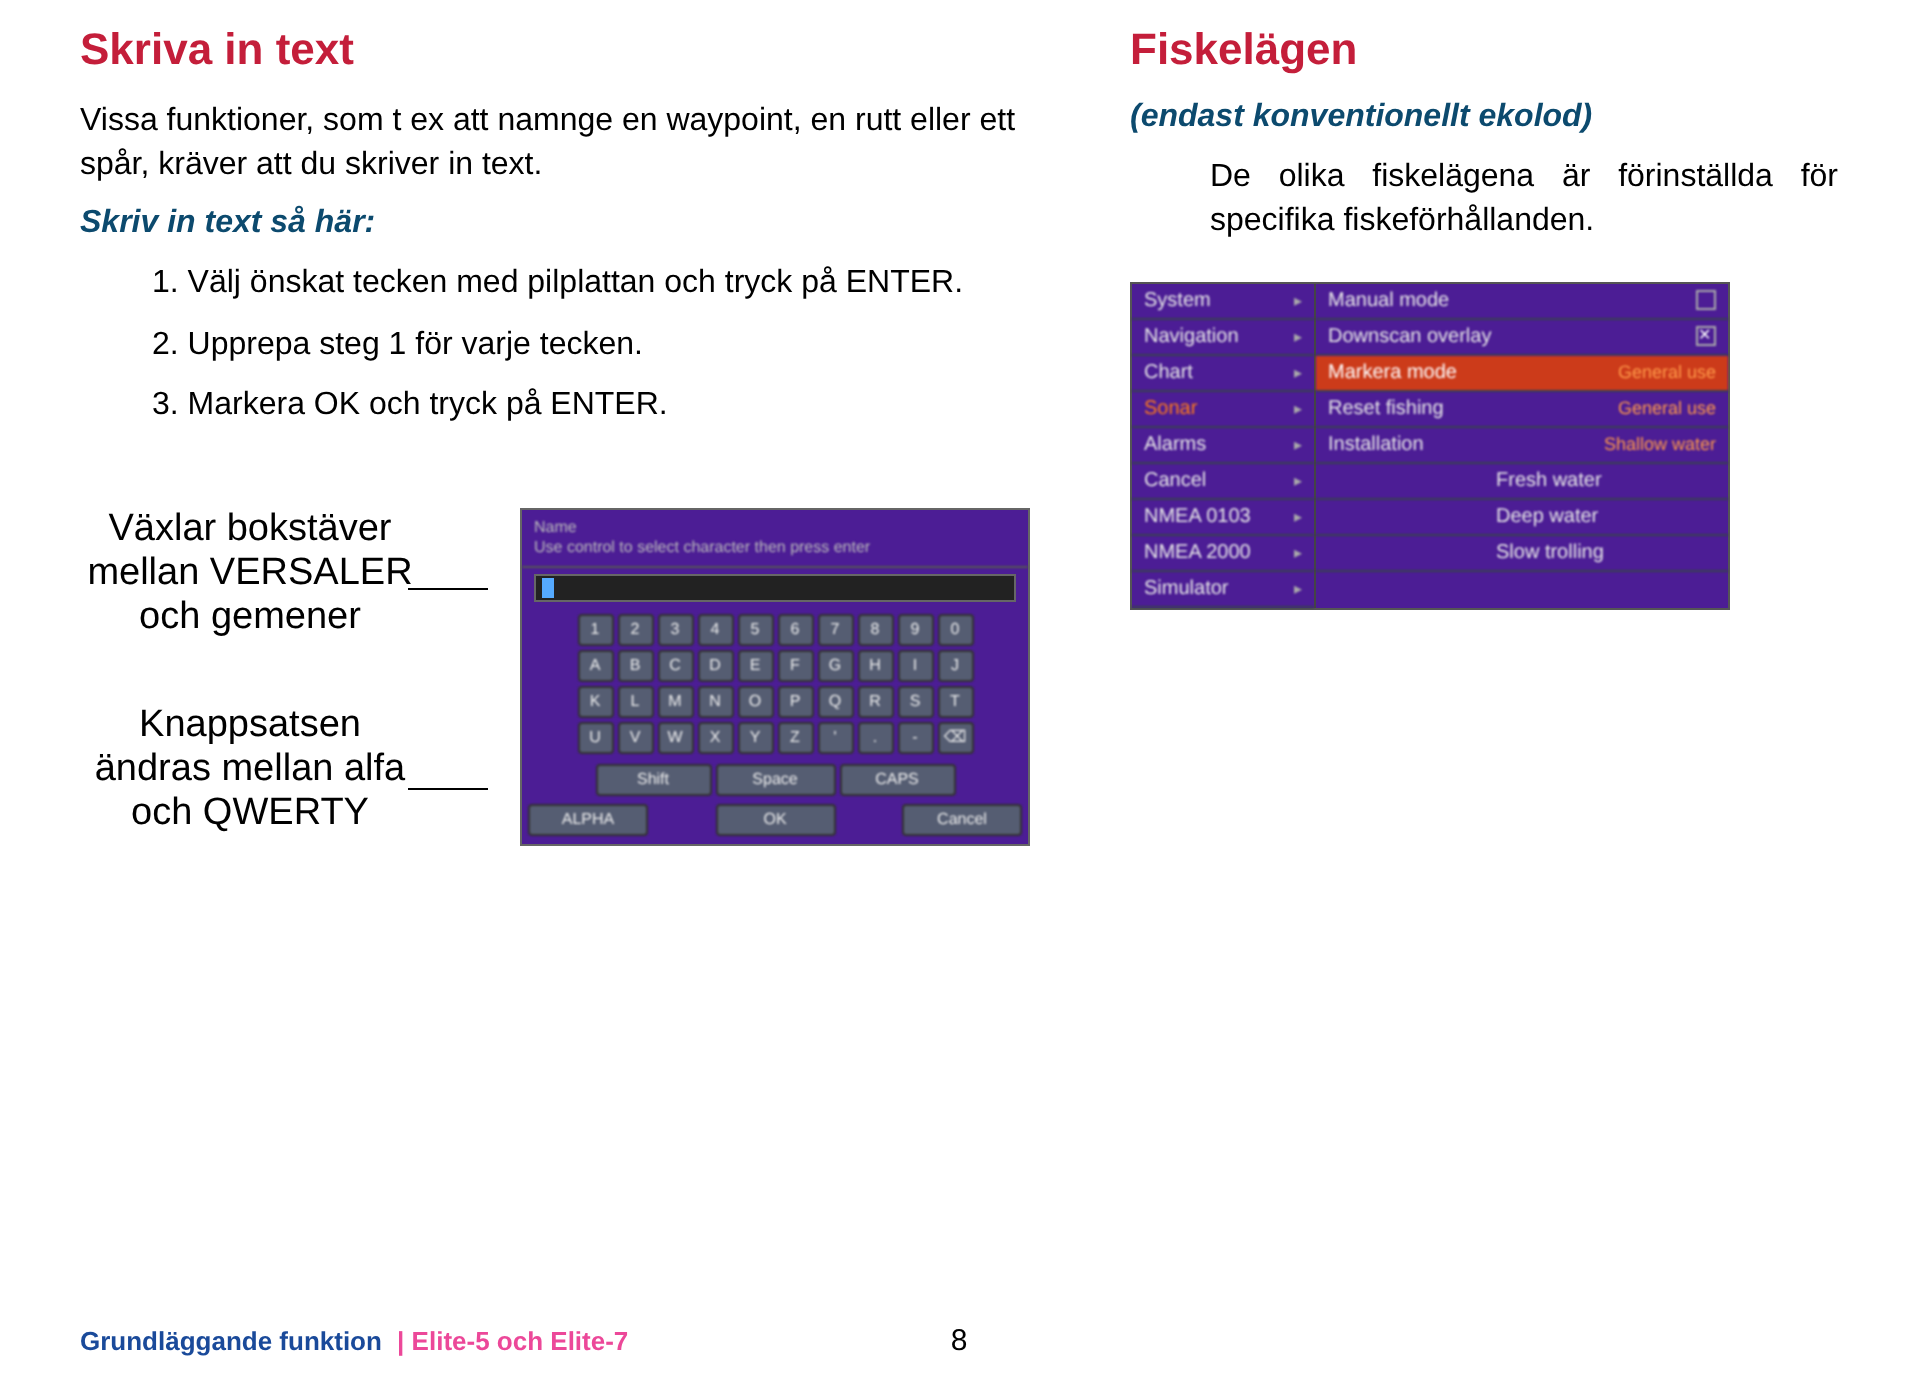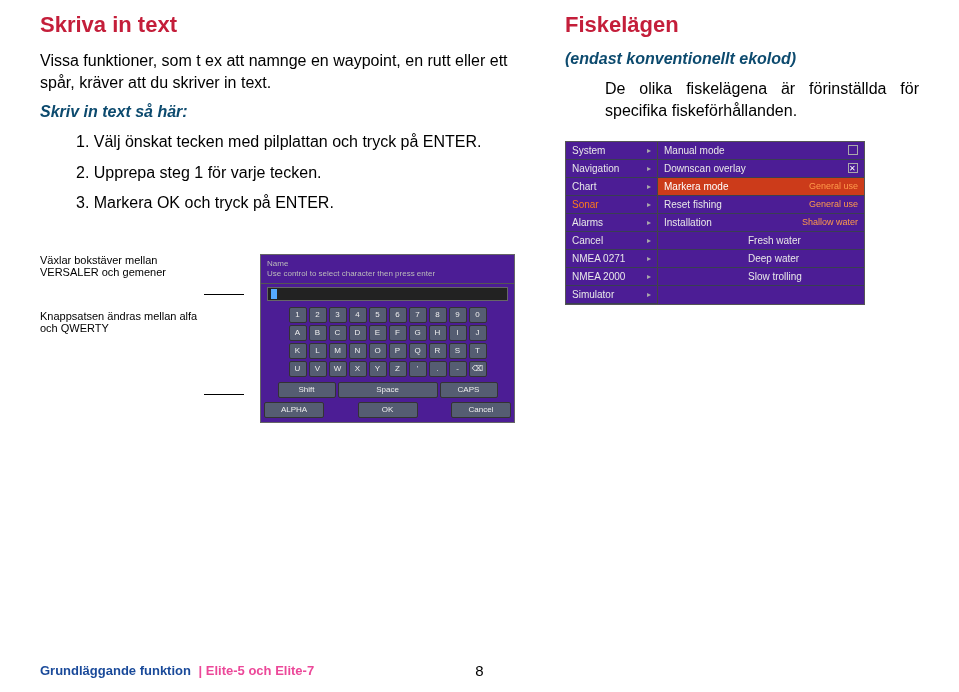--- a/index.html
+++ b/index.html
@@ -100,33 +100,34 @@
   .kb-input { background: #222; margin: 3px 6px; height: 14px; border: 1px solid #666; display:flex; align-items:center; padding:0 3px;}
   .kb-cursor { width: 6px; height: 10px; background: #5af; }
   .kb-rows { padding: 3px; }
   .kb-row { display: flex; gap: 2px; margin-bottom: 2px; justify-content: center;}
   .kb-key {
     width: 18px; height: 16px; background: #555d72; border: 1px solid #333;
     border-radius: 2px; display:flex;align-items:center;justify-content:center;
     color:#eee; font-size:8px; filter: blur(0.4px);
   }
   .kb-key.wide { width: 58px; }
-  .kb-key.space { width: 100px; }
+  .kb-key.space { width: 60px; }
   .kb-bottom { display:flex; gap:2px; padding: 2px 3px 4px; justify-content: space-between;}
   .kb-bottom .kb-key { width: 60px; }
   
   
   .labels-block {
     margin-top: 40px;
     display: flex;
     align-items: flex-start;
   }
   .labels-text {
     width: 170px;
-    font-size: 11px;
+    font-size: 19px;
+    text-align: center;
   }
   .labels-lines {
     position: relative;
     width: 50px;
   }
   .line1 {
     position: absolute;
     top: 40px; left: -6px; width: 40px; height: 1px; background: #000;
   }
   .line2 {
@@ -270,21 +271,21 @@
           </div>
           <div class="menu-item">
             <span class="label">Alarms</span>
             <span class="menu-arrow">▸</span>
           </div>
           <div class="menu-item">
             <span class="label">Cancel</span>
             <span class="menu-arrow">▸</span>
           </div>
           <div class="menu-item">
-            <span class="label">NMEA 0271</span>
+            <span class="label">NMEA 0103</span>
             <span class="menu-arrow">▸</span>
           </div>
           <div class="menu-item">
             <span class="label">NMEA 2000</span>
             <span class="menu-arrow">▸</span>
           </div>
           <div class="menu-item">
             <span class="label">Simulator</span>
             <span class="menu-arrow">▸</span>
           </div>

